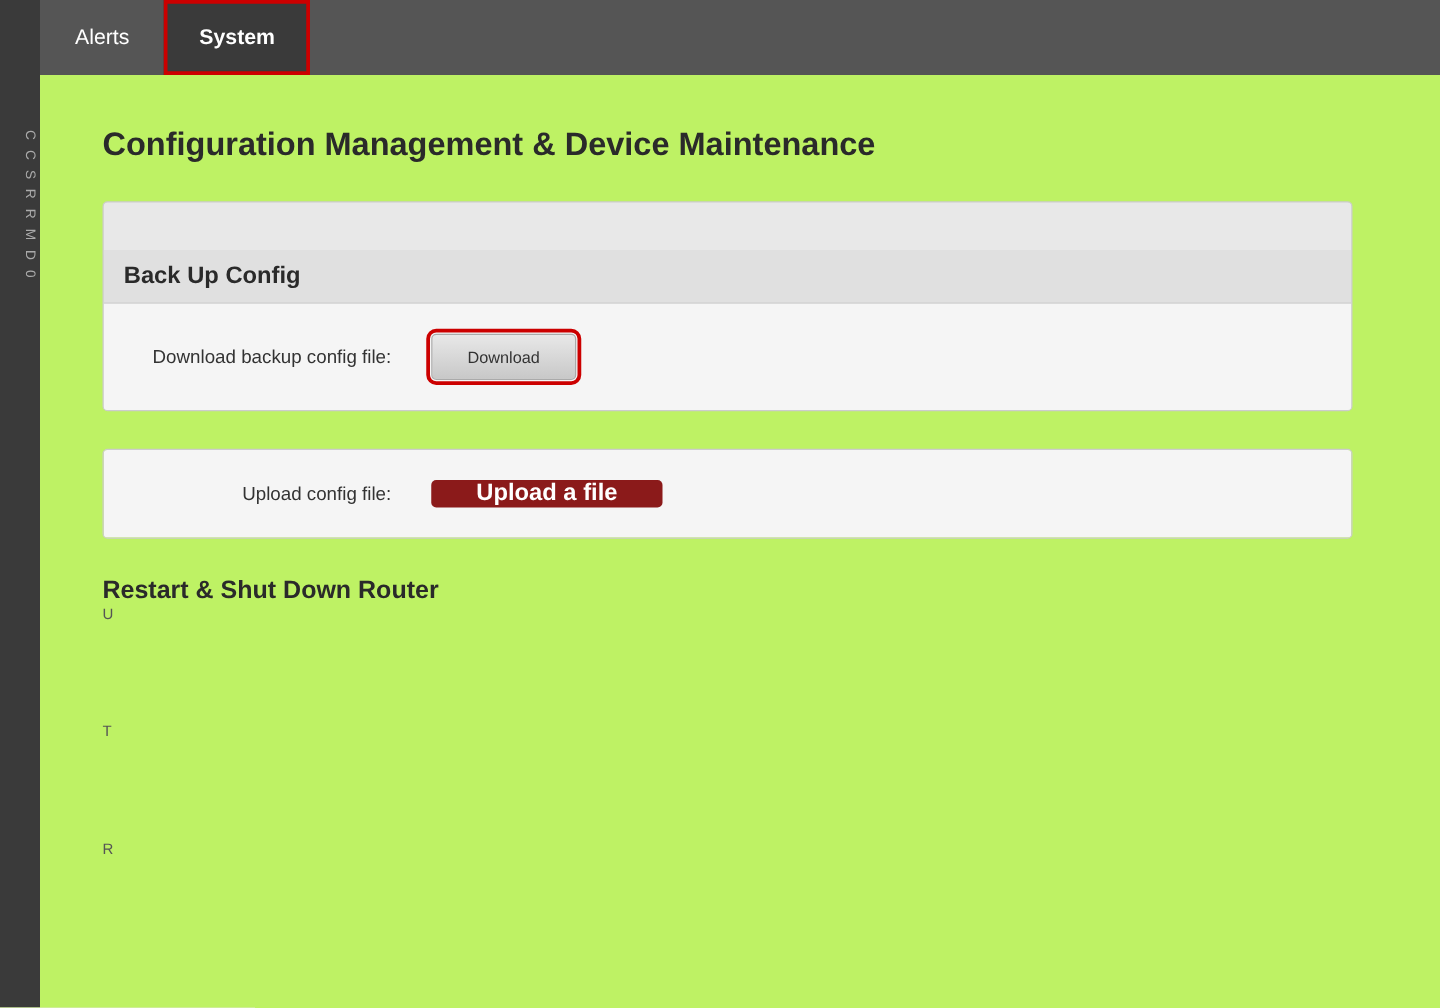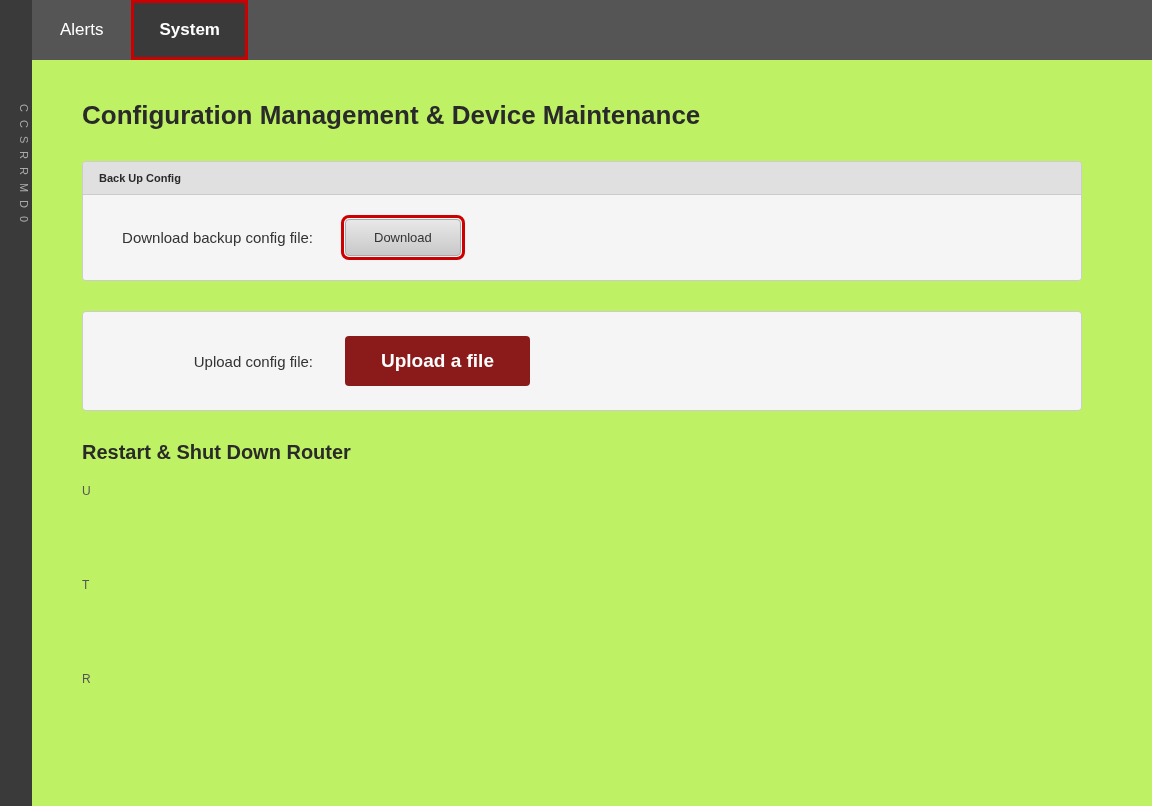--- a/index.html
+++ b/index.html
@@ -104,26 +104,27 @@
     
     .config-box {
       background: #e8e8e8;
       border: 1px solid #cccccc;
       border-radius: 4px;
       margin-bottom: 30px;
       overflow: hidden;
     }
 
     .config-box-header {
-      font-size: 11px;
+      font-size: 19px;
       font-weight: bold;
       color: #2a2a2a;
       padding: 10px 16px;
       border-bottom: 1px solid #cccccc;
       background: #e0e0e0;
+      margin-top: 38px;
     }
 
     .config-box-body {
       background: #f5f5f5;
       padding: 24px 30px;
       display: flex;
       align-items: center;
       gap: 32px;
     }
 
@@ -146,21 +147,21 @@
       outline: 3px solid #cc0000;
       outline-offset: 1px;
       font-weight: normal;
     }
 
     
     .btn-upload {
       background: #8b1a1a;
       border: none;
       border-radius: 4px;
-      padding: 14px 36px;
+      padding: 0 36px;
       font-size: 19px;
       color: #ffffff;
       cursor: pointer;
       font-weight: bold;
     }
 
     
     .restart-heading {
       font-size: 20px;
       font-weight: bold;

